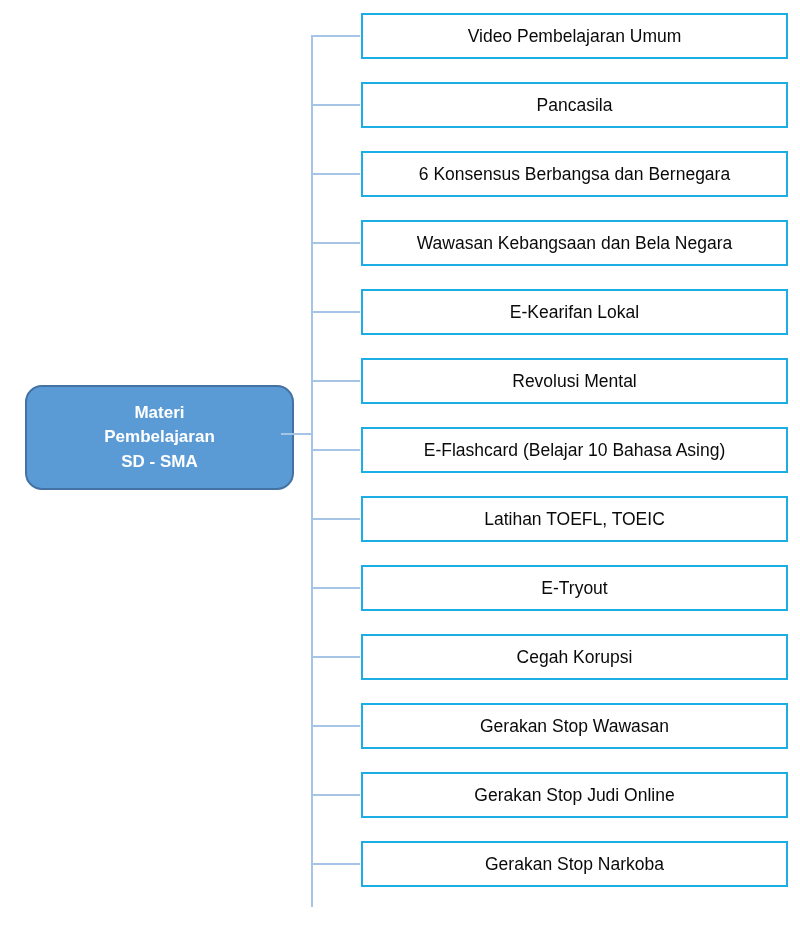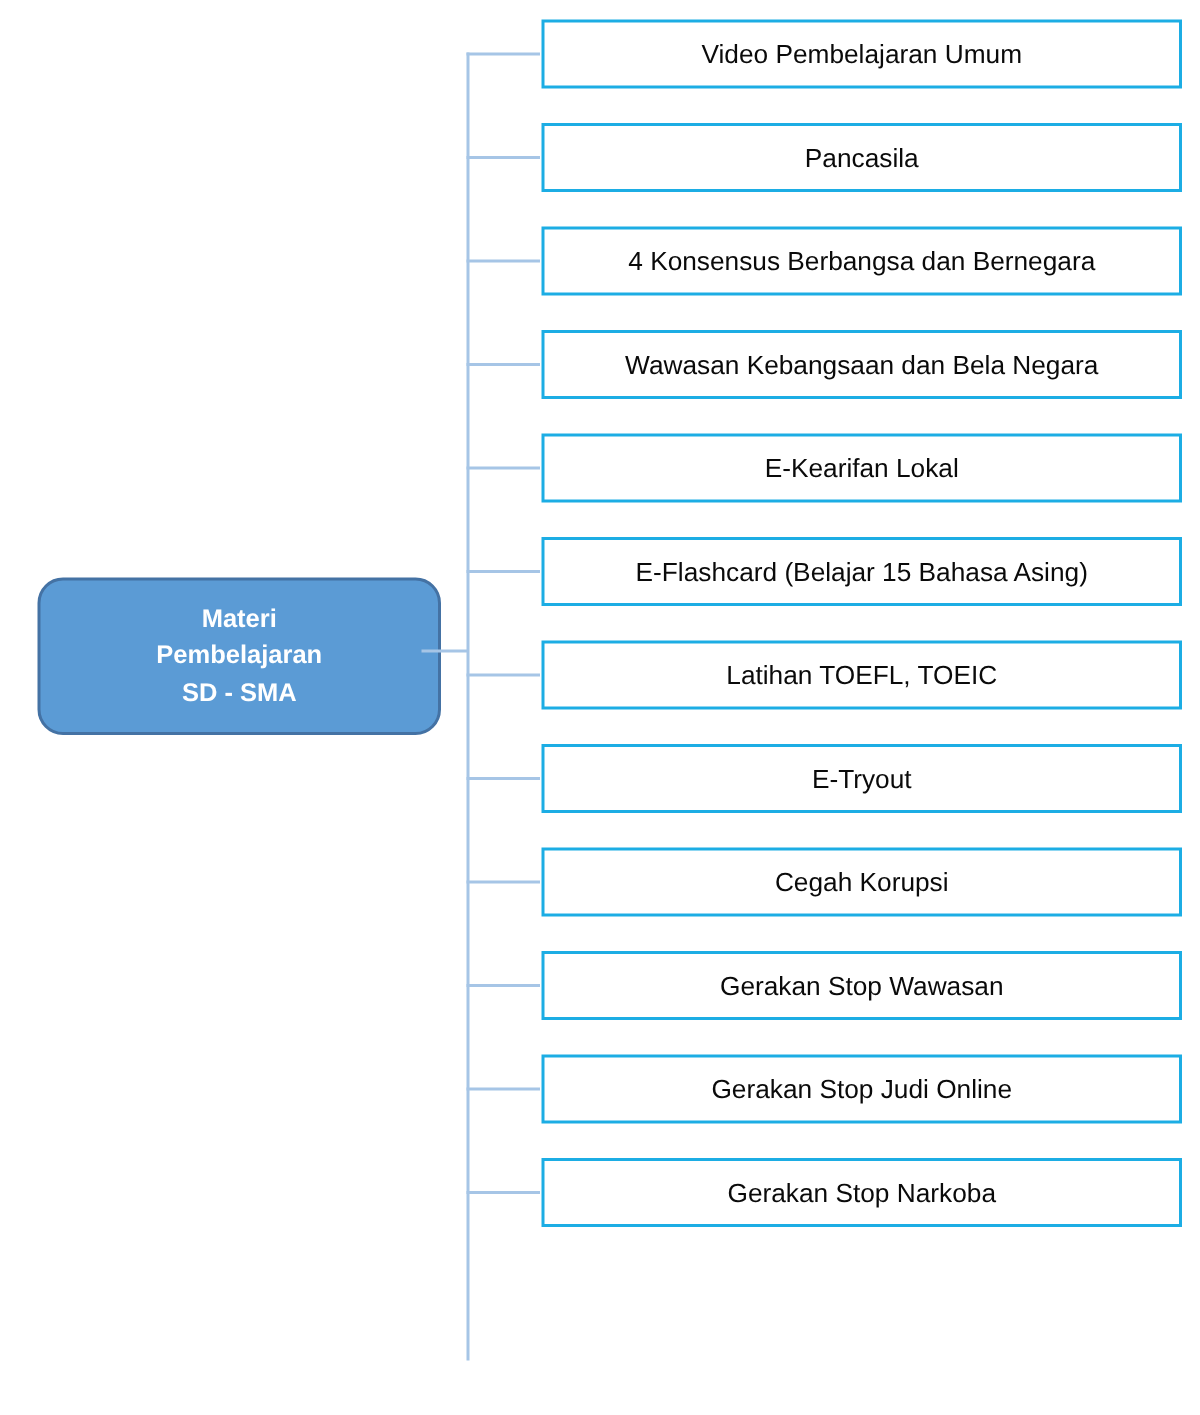--- a/index.html
+++ b/index.html
@@ -98,33 +98,37 @@
     <div class="child-box">
       <span class="stub"></span>
       <span>Video Pembelajaran Umum</span>
     </div>
     <div class="child-box">
       <span class="stub"></span>
       <span>Pancasila</span>
     </div>
     <div class="child-box">
       <span class="stub"></span>
-      <span>4 Konsensus Berbangsa dan Bernegara</span>
+      <span>6 Konsensus Berbangsa dan Bernegara</span>
     </div>
     <div class="child-box">
       <span class="stub"></span>
       <span>Wawasan Kebangsaan dan Bela Negara</span>
     </div>
     <div class="child-box">
       <span class="stub"></span>
       <span>E-Kearifan Lokal</span>
     </div>
     <div class="child-box">
       <span class="stub"></span>
-      <span>E-Flashcard (Belajar 15 Bahasa Asing)</span>
+      <span>Revolusi Mental</span>
+    </div>
+    <div class="child-box">
+      <span class="stub"></span>
+      <span>E-Flashcard (Belajar 10 Bahasa Asing)</span>
     </div>
     <div class="child-box">
       <span class="stub"></span>
       <span>Latihan TOEFL, TOEIC</span>
     </div>
     <div class="child-box">
       <span class="stub"></span>
       <span>E-Tryout</span>
     </div>
     <div class="child-box">

